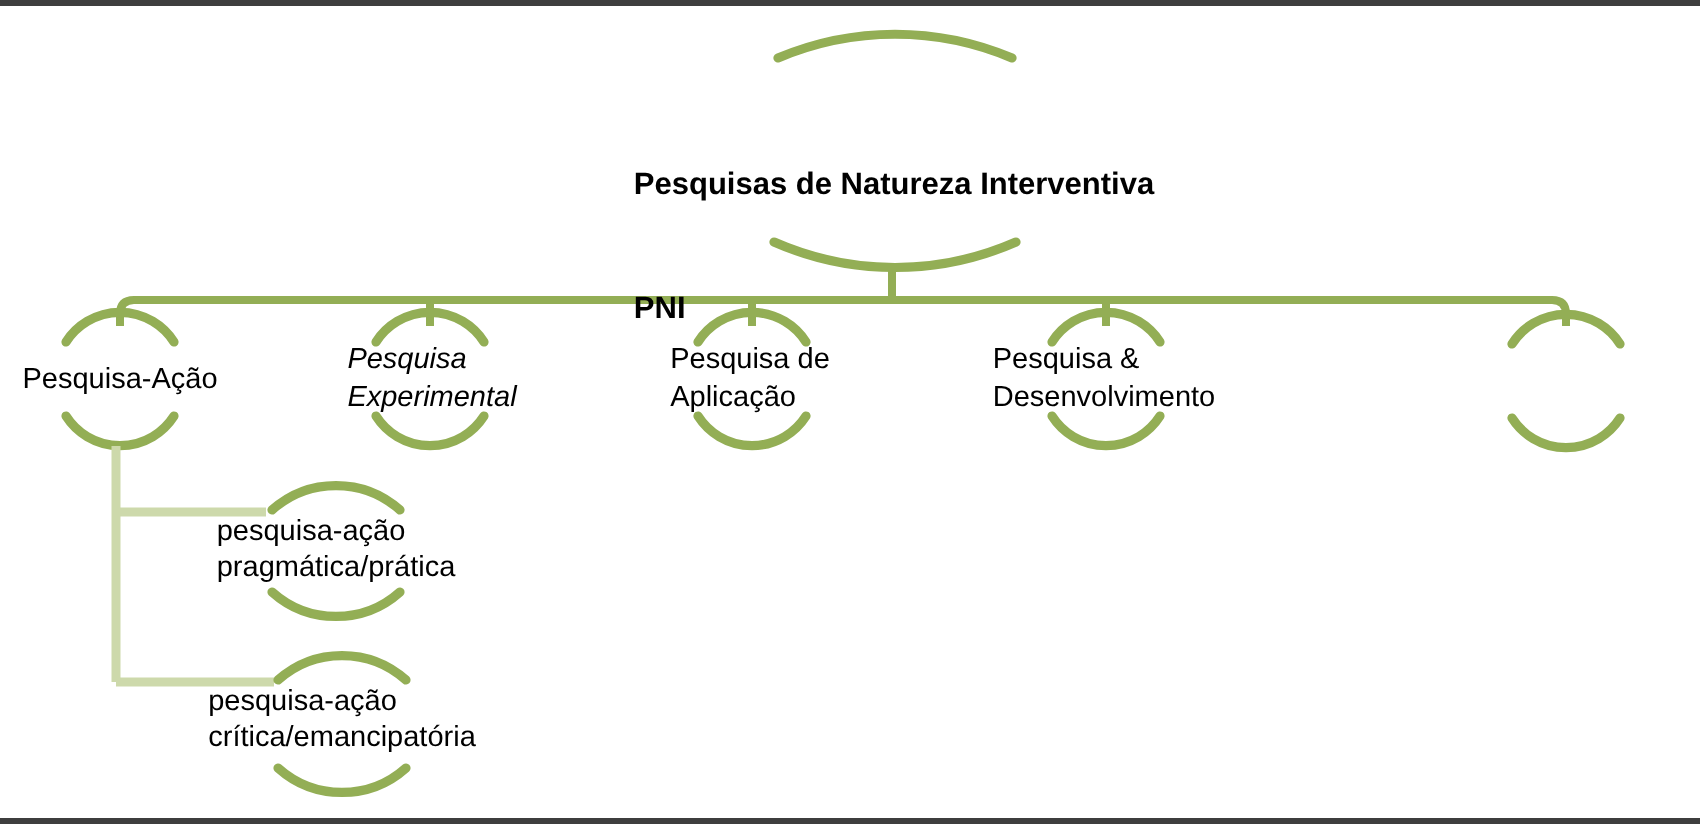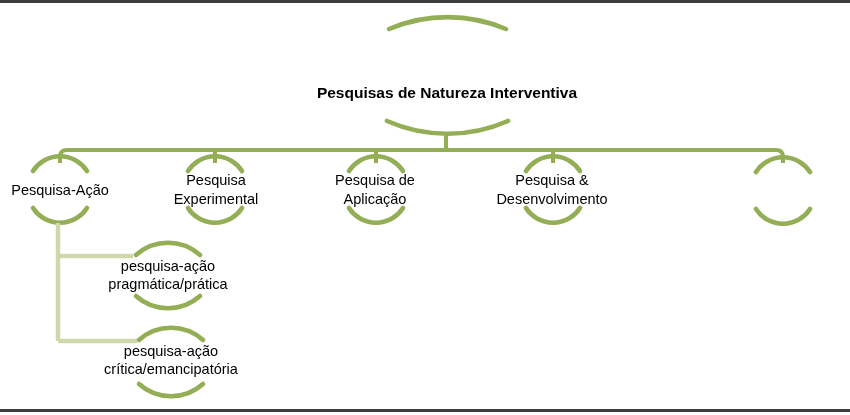--- a/index.html
+++ b/index.html
@@ -45,21 +45,21 @@
     stroke:var(--connector-pale);
     stroke-width:4.5;
     stroke-linecap:butt;
     stroke-linejoin:miter;
   }
   svg .arc{stroke-width:4.6;stroke-linecap:round;}
   svg .line{stroke-width:4;stroke-linecap:butt;}
   .label{
     position:absolute;
     transform:translateX(-50%);
-    text-align:center;
+    text-align:left;
     white-space:pre-line;
     color:var(--text);
   }
   .root-label{
     left:447px;
     top:46px;
     font-size:15.5px;
     font-weight:bold;
     line-height:31px;
   }
@@ -125,24 +125,25 @@
       <path class="strong arc" d="M136 296 A48 48 0 0 0 200 296"></path>
     </g>
     <g>
       <path class="strong arc" d="M139 340 A48 48 0 0 1 203 340"></path>
       <path class="strong arc" d="M139 384 A48 48 0 0 0 203 384"></path>
     </g>
   </svg>
 
   <div class="label root-label">
     <div>Pesquisas de Natureza Interventiva</div>
+    <div>PNI</div>
   </div>
 
   <div class="label branch-label" style="left:60px;">Pesquisa-Ação</div>
-  <div class="label branch-label" style="left:216px;">Pesquisa
+  <div class="label branch-label" style="left:216px;font-style:italic;">Pesquisa
 Experimental</div>
   <div class="label branch-label" style="left:375px;">Pesquisa de
 Aplicação</div>
   <div class="label branch-label" style="left:552px;">Pesquisa &amp;
 Desenvolvimento</div>
 
   <div class="label sub-label" style="left:168px;top:257px;">pesquisa-ação
 pragmática/prática</div>
   <div class="label sub-label" style="left:171px;top:342px;">pesquisa-ação
 crítica/emancipatória</div>

